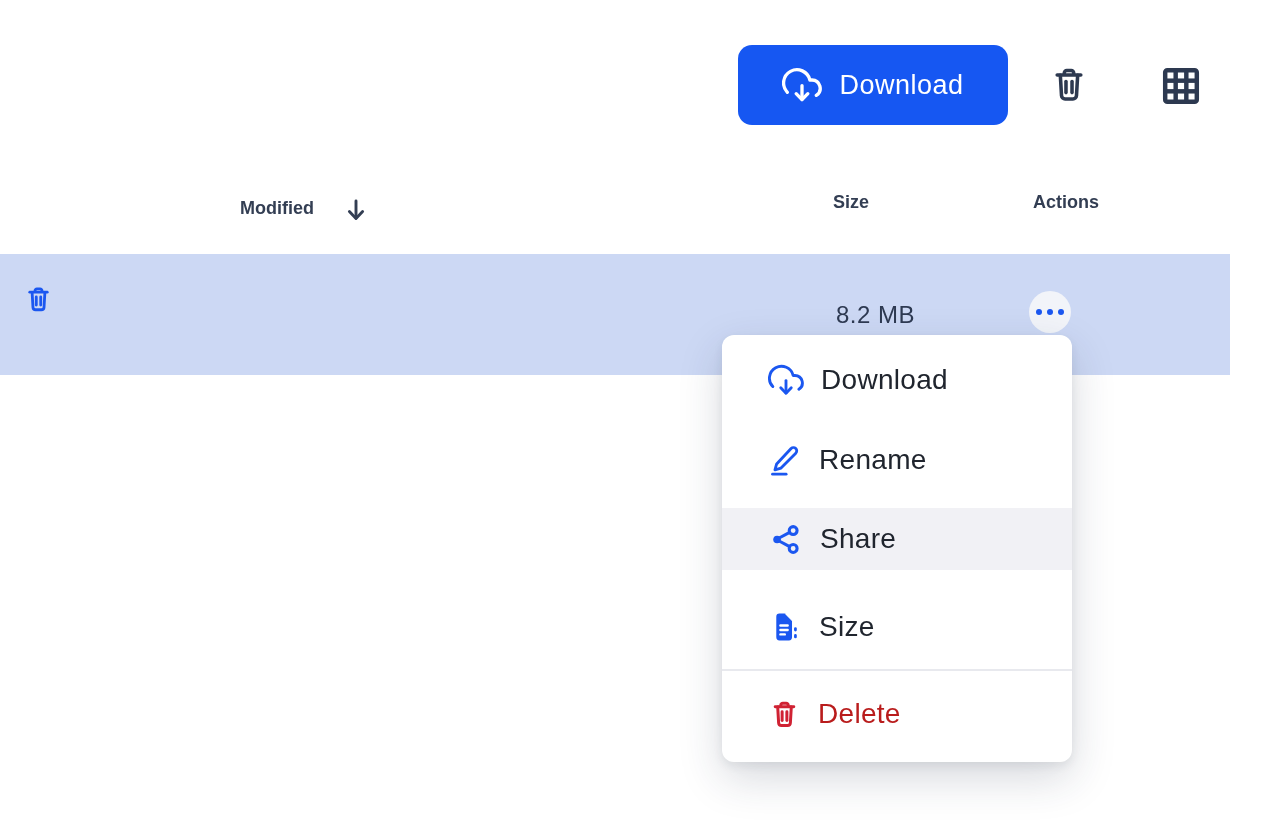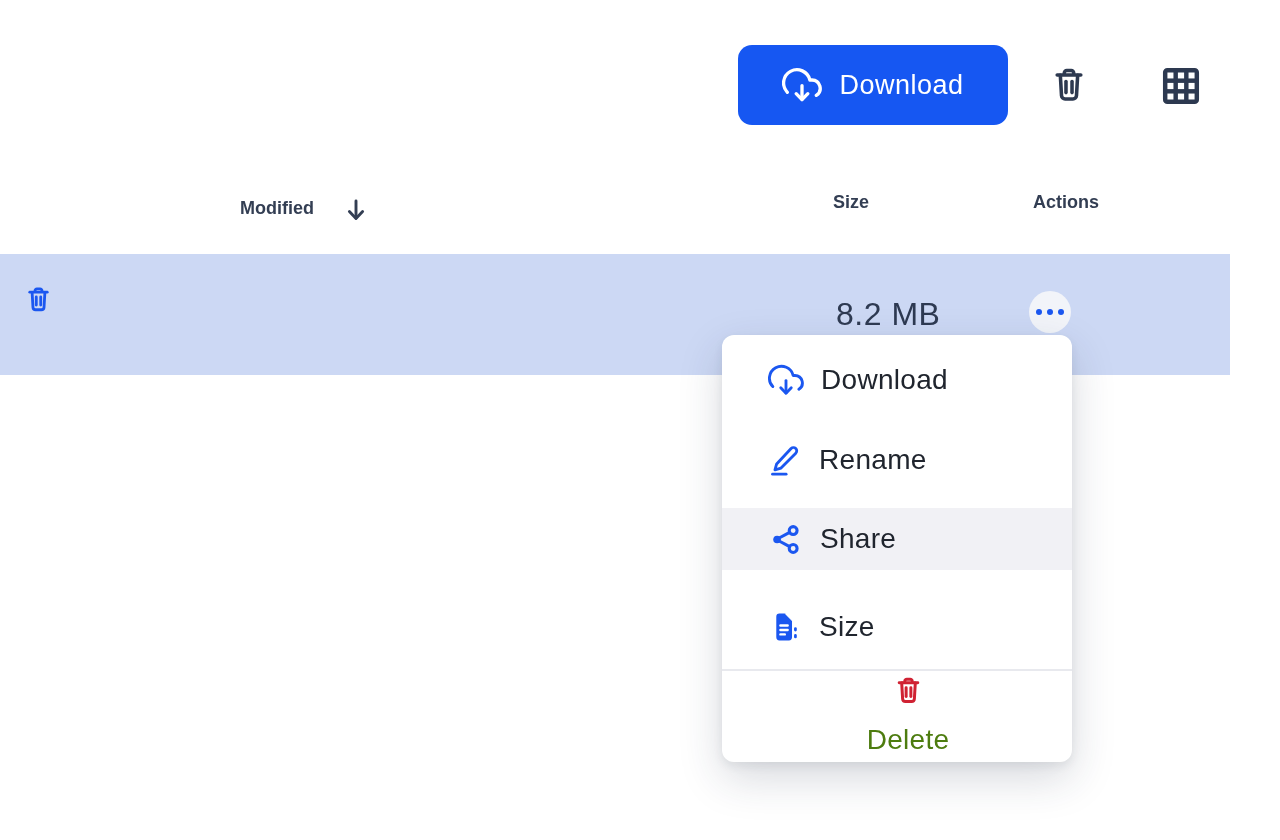--- a/index.html
+++ b/index.html
@@ -30,41 +30,41 @@
 
   
   .trow{
     position:absolute;left:0;top:254px;width:1230px;height:121px;
     background:#ccd8f4;cursor:pointer;
   }
   .row-trash{position:absolute;left:23px;top:30px;width:31px;height:31px;color:#1b57f0;display:flex;}
   .cell-modified{position:absolute;left:241px;top:0;height:121px;line-height:121px;
     font-size:28px;color:#2e3a52;letter-spacing:.5px;}
   .cell-size{position:absolute;left:836px;top:0;height:121px;line-height:121px;
-    font-size:32px;color:#2e3a52;letter-spacing:.5px;}
+    font-size:24px;color:#2e3a52;letter-spacing:.5px;}
   .more-btn{
     position:absolute;left:1029px;top:37px;width:42px;height:42px;border-radius:50%;
     background:#f2f4f9;display:flex;align-items:center;justify-content:center;
   }
   .more-btn .dots{display:flex;gap:5px;}
   .more-btn .dot{width:6px;height:6px;border-radius:50%;background:#1b57f0;}
 
   
   .menu{
     position:absolute;left:722px;top:335px;width:350px;margin:0;padding:5px 0 8px;
     list-style:none;background:#ffffff;border-radius:12px;z-index:5;
     box-shadow:0 4px 10px rgba(35,45,70,.08), 0 16px 44px rgba(35,45,70,.18);
   }
   .menu-item{
     height:80px;display:flex;align-items:center;gap:17px;padding:0 24px 0 46px;
     font-size:28px;color:#20252e;letter-spacing:.3px;cursor:pointer;
   }
   .menu-item.hovered{background:#f1f1f5;height:62px;margin:8px 0 17px;}
   .menu-item .mi-icon{display:flex;color:#1b57f0;flex:0 0 auto;}
-  .menu-item.danger{color:#4d7c0f;flex-direction:column;}
+  .menu-item.danger{color:#b91c1c;}
   .menu-item.danger .mi-icon{color:#d02233;}
   .menu-divider{height:2px;background:#e8e9ee;margin:2px 0 3px;}
 </style>
 </head>
 <body>
 
 <div id="screen">
 
   <button class="btn-download">
     <span class="ico">

